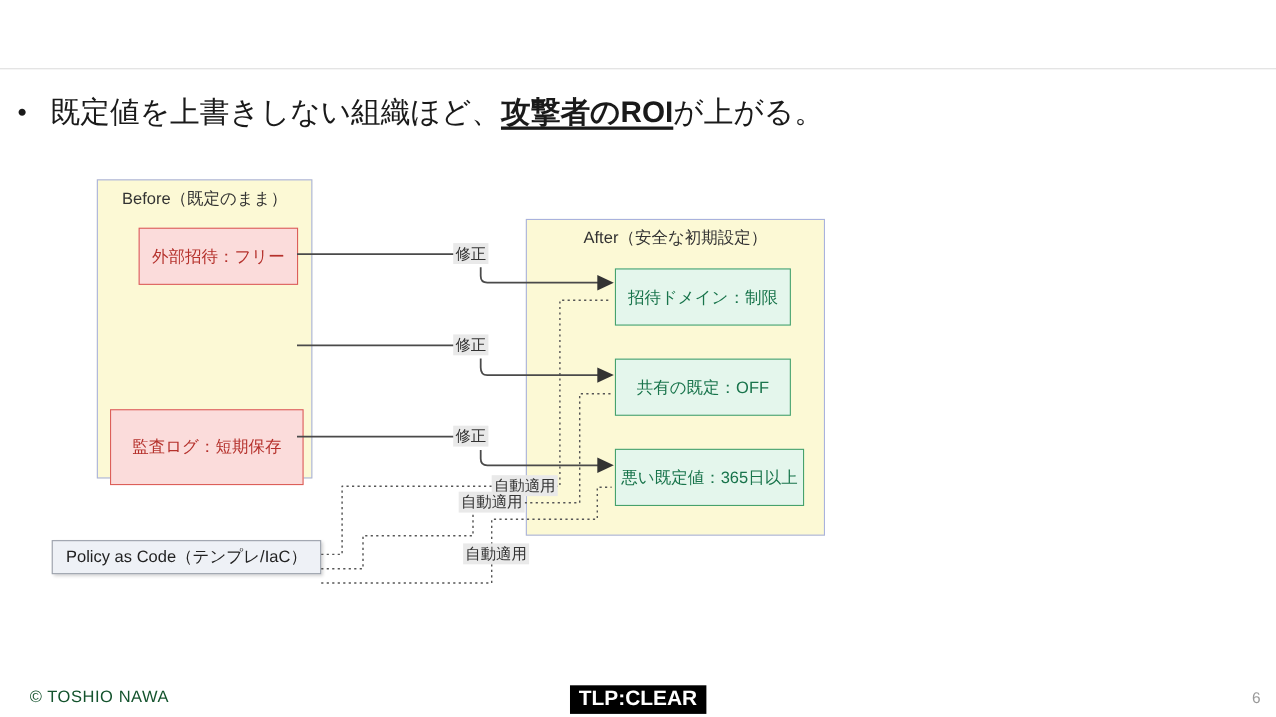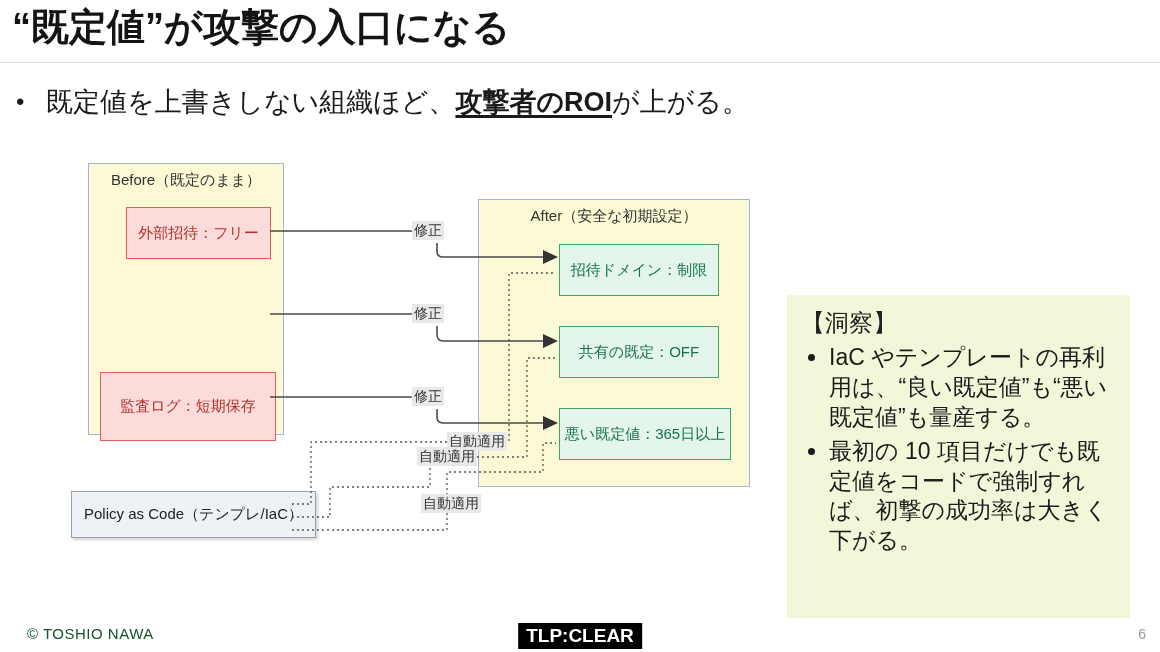--- a/index.html
+++ b/index.html
@@ -37,24 +37,24 @@
   .good { background:#e4f6ec; border:1.5px solid #46a26c; color:#18744b; }
   .b1 { left:37px; top:43px;  width:145px; height:52px; }
   .b2 { left:37px; top:126px; width:145px; height:52px; }
   .b3 { left:11px; top:208px; width:176px; height:69px; }
   .g1 { left:80px; top:44px;  width:160px; height:52px; }
   .g2 { left:80px; top:126px; width:160px; height:52px; }
   .g3 { left:80px; top:208px; width:172px; height:52px; }
 
   
   .policy {
-    position:absolute; left:47px; top:491px; width:245px; height:47px;
+    position:absolute; left:47px; top:491px; width:245px; height:31px;
     background:#eef1f6; border:1px solid #9ba1ab; box-sizing:border-box;
     display:flex; align-items:center; justify-content:center;
-    font-size:15px; color:#222; box-shadow:2px 2px 3px rgba(0,0,0,0.18);margin-left:24px;
+    font-size:15px; color:#222; box-shadow:2px 2px 3px rgba(0,0,0,0.18);
   }
 
   
   .connectors { position:absolute; left:0; top:0; width:1160px; height:652px; pointer-events:none; }
 
   
   .chip {
     position:absolute; background:#e9e9e9; color:#333; font-size:14px;
     line-height:19px; padding:0 2px; white-space:nowrap; z-index:5;
   }
@@ -80,21 +80,20 @@
     position:absolute; left:50%; transform:translateX(-50%); top:623px;
     background:#000; color:#fff; font-weight:bold; font-size:19px; padding:2px 8px;
   }
   .pagenum { position:absolute; right:14px; top:626px; font-size:14px; color:#999; }
 </style>
 </head>
 <body>
 
 <div class="slide">
 
-  <h1 class="title">“既定値”が攻撃の入口になる</h1>
   <div class="rule"></div>
 
   <div class="keypoint">
     <span class="dot">•</span><span>既定値を上書きしない組織ほど、</span><span class="strong">攻撃者のROI</span><span>が上がる。</span>
   </div>
 
   <div class="group group-before">
     <div class="group-label">Before（既定のまま）</div>
     <div class="item bad b1">外部招待：フリー</div>
     <div class="item bad b3">監査ログ：短期保存</div>
@@ -127,25 +126,18 @@
     </g>
   </svg>
 
   <span class="chip fix1">修正</span>
   <span class="chip fix2">修正</span>
   <span class="chip fix3">修正</span>
   <span class="chip auto1">自動適用</span>
   <span class="chip auto2">自動適用</span>
   <span class="chip auto3">自動適用</span>
 
-  <div class="insight">
-    <div class="insight-title">【洞察】</div>
-    <ul>
-      <li>IaC やテンプレートの再利用は、“良い既定値”も“悪い既定値”も量産する。</li>
-      <li>最初の 10 項目だけでも既定値をコードで強制すれば、初撃の成功率は大きく下がる。</li>
-    </ul>
-  </div>
 
   <div class="copyright">© TOSHIO NAWA</div>
   <div class="tlp">TLP:CLEAR</div>
   <div class="pagenum">6</div>
 
 </div>
 
 </body></html>

